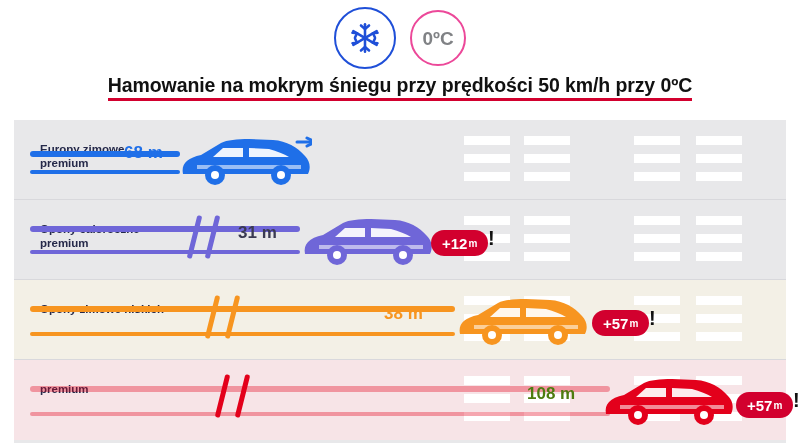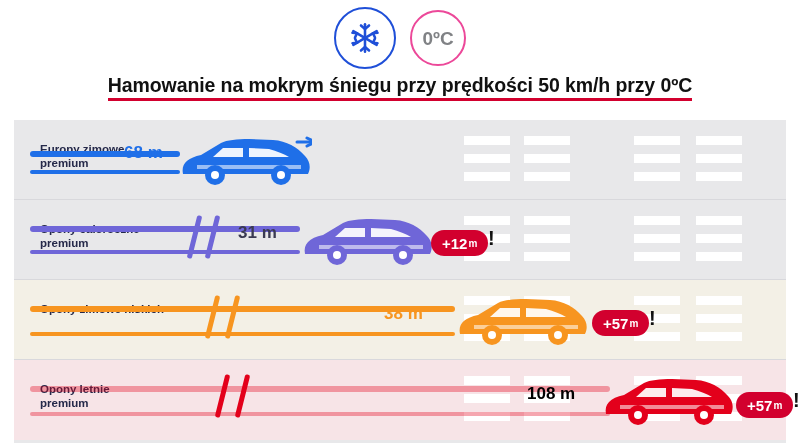--- a/index.html
+++ b/index.html
@@ -290,28 +290,27 @@
     </svg>
   </div>
 
   <div class="delta" style="left:578px;top:190px">
     <span>+57</span>
       <span class="unit">m</span>
   </div>
   <div class="bang" style="left:635px;top:187px">!</div>
 
   <div class="lane-label" style="top:262px">
-    <div>Opony letnie</div>
     <div>premium</div>
   </div>
   <div class="bar" style="left:16px;top:266px;width:580px;background:#e3001b;opacity:0.35"></div>
   <div class="bar-thin" style="left:16px;top:292px;width:580px;background:#e3001b;opacity:0.35"></div>
   <div class="slash" style="left:206px;top:254px;background:#e3001b"></div>
   <div class="slash" style="left:226px;top:254px;background:#e3001b"></div>
-  <div class="dist" style="left:513px;top:264px;color:#000000">108 m</div>
+  <div class="dist" style="left:513px;top:264px;color:#4d7c0f">108 m</div>
 
   <div class="car" style="left:586px;top:254px">
     <svg width="135" height="56" viewBox="0 0 135 56">
       <path d="M6,40 C4,30 10,24 24,21 L44,9 C50,6 60,5 72,5 L96,6 C110,7 120,13 128,22 C133,27 134,34 131,40 Z" fill="#e3001b"></path>
       <path d="M46,14 L66,14 L66,23 L36,23 Z" fill="#ffffff" opacity="0.92"></path>
       <path d="M72,14 L92,15 C100,17 107,20 112,23 L72,23 Z" fill="#ffffff" opacity="0.92"></path>
       <rect x="20" y="31" width="104" height="4" fill="#ffffff" opacity="0.55"></rect>
       <circle cx="38" cy="41" r="10" fill="#e3001b"></circle>
       <circle cx="104" cy="41" r="10" fill="#e3001b"></circle>
       <circle cx="38" cy="41" r="4" fill="#ffffff"></circle>

